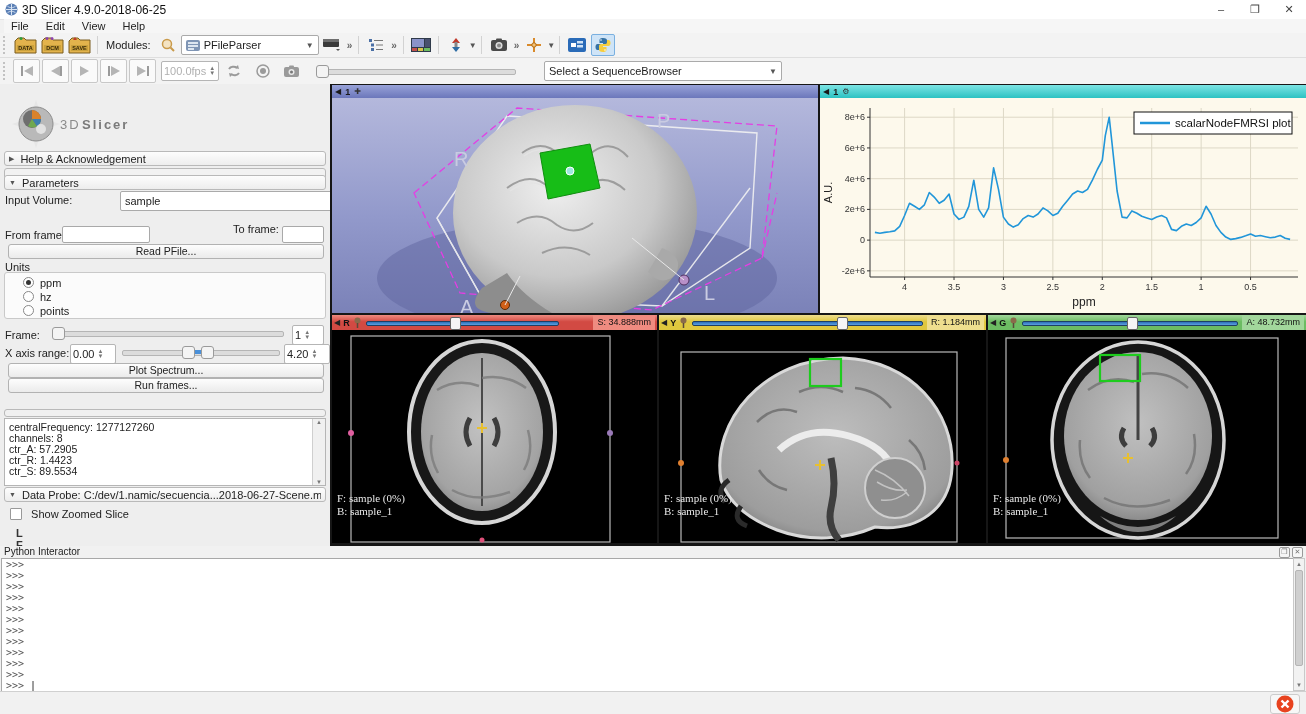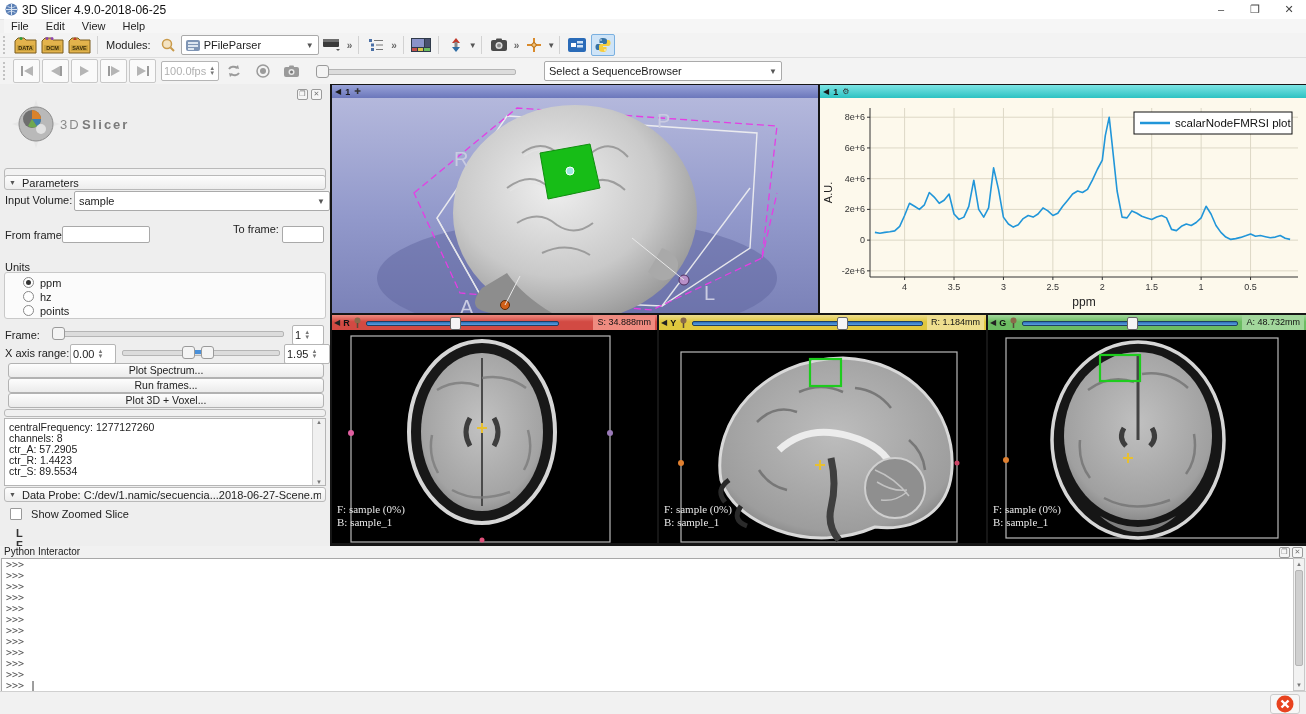--- a/index.html
+++ b/index.html
@@ -17,21 +17,21 @@
   .tsep{width:1px;height:18px;background:#d2d2d2;margin:0 4px;}
   .grip{width:4px;height:18px;border-left:2px dotted #c2c2c2;margin:0 3px;}
   .tbtn{height:20px;min-width:22px;border:1px solid transparent;border-radius:2px;display:flex;align-items:center;justify-content:center;margin:0 1px;}
   .combo{height:18px;background:#fff;border:1px solid #aaa;border-radius:2px;display:flex;align-items:center;padding:0 4px;position:relative;}
   .combo .arrow{margin-left:auto;color:#555;font-size:8px;}
   .chev{color:#666;font-size:10px;font-weight:bold;margin:0 2px;}
   .spin{height:18px;background:#fff;border:1px solid #b5b5b5;border-radius:2px;display:flex;align-items:center;padding:0 2px;}
   .spin .arrows{margin-left:3px;display:flex;flex-direction:column;font-size:6px;color:#777;line-height:5px;}
   .playbtn{width:25px;height:22px;border:1px solid #c8c8c8;border-radius:2px;background:#fafafa;display:flex;align-items:center;justify-content:center;margin:0 1px;}
   
-  #modpanel{left:0;top:84px;width:330px;height:462px;background:#eeeeee;border-right:7px solid #4d7c0f;}
+  #modpanel{left:0;top:84px;width:330px;height:462px;background:#eeeeee;border-right:7px solid #4d7c0f;padding-left:46px;}
   .paneltopicons{position:absolute;right:8px;top:5px;display:flex;gap:3px;}
   .tinybox{width:9px;height:9px;border:1px solid #9a9a9a;border-radius:2px;font-size:7px;line-height:8px;text-align:center;color:#777;background:#f6f6f6;}
   .secbar{position:absolute;left:4px;width:322px;height:15px;background:linear-gradient(180deg,#fdfdfd,#ededed);
           border:1px solid #b9b9b9;border-radius:3px;display:flex;align-items:center;padding:0 4px;box-sizing:border-box;}
   .secbar .tri{font-size:7px;color:#555;margin-right:6px;}
   .btn{position:absolute;background:linear-gradient(180deg,#fdfdfd,#ebebeb);border:1px solid #b2b2b2;border-radius:3px;
        text-align:center;line-height:13px;height:13px;font-size:10.5px;color:#222;}
   .inputbox{position:absolute;height:15px;background:#fff;border:1px solid #a9a9a9;border-radius:2px;}
   .radio{width:9px;height:9px;border:1px solid #888;border-radius:50%;background:#fff;display:inline-block;vertical-align:-1px;margin-right:6px;position:relative;}
   .radio.sel::after{content:"";position:absolute;left:2px;top:2px;width:5px;height:5px;border-radius:50%;background:#333;}
@@ -42,21 +42,21 @@
   #viewsbg{left:330px;top:84px;width:976px;height:462px;background:#161616;}
   .viewheader{position:absolute;left:0;top:0;right:0;height:13px;display:flex;align-items:center;padding:0 3px;box-sizing:border-box;font-size:9px;color:#1a1a1a;}
   .vh-num{margin:0 4px;font-weight:bold;}
   .vh-ico{font-size:8px;color:#333;}
   .slice-bar{position:absolute;left:0;top:0;right:0;height:15px;display:flex;align-items:center;padding:0 2px;box-sizing:border-box;}
   .sv-letter{font-weight:bold;font-size:9px;padding:0 3px;color:#111;}
   .sv-slider{flex:1;position:relative;height:9px;margin:0 4px;}
   .sv-groove{position:absolute;left:0;right:0;top:3px;height:3px;background:linear-gradient(180deg,#2d6fb8,#5ba0e0);border:1px solid #1c3f66;border-radius:2px;}
   .sv-handle{position:absolute;top:-1px;width:9px;height:11px;background:#f5f5f5;border:1px solid #666;border-radius:2px;}
   .sv-value{font-size:9px;color:#111;padding:0 4px;height:15px;line-height:15px;white-space:nowrap;}
-  .fb-text{position:absolute;left:5px;bottom:14px;color:#e8e8e8;font-family:"Liberation Serif",serif;font-size:11px;line-height:13px;}
+  .fb-text{position:absolute;left:5px;bottom:25px;color:#e8e8e8;font-family:"Liberation Serif",serif;font-size:11px;line-height:13px;}
   
   #pyheader{left:0;top:546px;width:1306px;height:12px;background:#f1f1f1;}
   #pyconsole{left:1px;top:558px;width:1292px;height:133px;background:#fff;border:1px solid #a8a8a8;overflow:hidden;}
   .py-line{font-family:"DejaVu Sans Mono",monospace;font-size:10px;color:#555;height:11px;line-height:11px;padding-left:4px;}
   #pyscroll{left:1293px;top:558px;width:12px;height:133px;background:#f2f2f2;border:1px solid #c9c9c9;box-sizing:border-box;}
   #statusbar{left:0;top:691px;width:1306px;height:23px;background:#f1f1f1;border-top:1px solid #d0d0d0;}
   #errbtn{position:absolute;right:6px;top:694px;width:28px;height:18px;border:1px solid #ccc;border-radius:3px;background:#f7f7f7;display:flex;align-items:center;justify-content:center;}
   svg{display:block;}
   text{font-family:"Liberation Sans",sans-serif;}
 </style>
@@ -287,34 +287,39 @@
       <circle cx="28" cy="26" r="17" fill="none" stroke="#8d8d8d"></circle>
       <circle cx="24" cy="21" r="9" fill="#6e6e6e"></circle>
       <path d="M24 12a9 9 0 019 9l-9 0z" fill="#d9822b"></path>
       <path d="M24 21l9 0a9 9 0 01-4 7.5z" fill="#3f7fae"></path>
       <path d="M24 21l5 7.5a9 9 0 01-9-0.5z" fill="#70a84f"></path>
       <circle cx="33" cy="31" r="5" fill="#e8e8e8" opacity="0.85"></circle>
       <text x="52" y="31" font-size="13" letter-spacing="2" fill="#8a8a8a">3D</text>
       <text x="74" y="31" font-size="13" letter-spacing="2" font-weight="bold" fill="#7a7a7a">Slicer</text>
     </svg>
 
+    <div class="secbar" style="top:67px">
+      <span class="tri">▶</span>
+      <span>Help &amp; Acknowledgement</span>
+    </div>
     <div class="secbar" style="top:84px;height:11px;background:#f2f2f2"></div>
     <div class="secbar" style="top:91px">
       <span class="tri">▼</span>
       <span>Parameters</span>
     </div>
     <span class="abs" style="left:5px;top:110px">Input Volume:</span>
     <div class="combo abs" style="left:74px;top:107px;width:246px">
       <span>sample</span>
       <span class="arrow">▼</span>
     </div>
     <span class="abs" style="left:5px;top:145px">From frame:</span>
     <div class="inputbox" style="left:62px;top:142px;width:86px"></div>
     <span class="abs" style="left:233px;top:139px">To frame:</span>
     <div class="inputbox" style="left:282px;top:142px;width:40px"></div>
+    <div class="btn" style="left:8px;top:160px;width:314px">Read PFile...</div>
     <span class="abs" style="left:5px;top:177px">Units</span>
     <div class="abs" style="left:4px;top:188px;width:320px;height:45px;background:#fbfbfb;border:1px solid #c9c9c9;border-radius:3px">
       <div style="padding:4px 0 0 18px"><span class="radio sel"></span><span>ppm</span></div>
       <div style="padding:2px 0 0 18px"><span class="radio"></span><span>hz</span></div>
       <div style="padding:2px 0 0 18px"><span class="radio"></span><span>points</span></div>
     </div>
     <span class="abs" style="left:5px;top:245px">Frame:</span>
     <div class="abs" style="left:52px;top:243px;width:232px;height:12px">
       <div class="hslider" style="left:0;right:0;top:4px"></div>
       <div class="hhandle" style="left:0;top:0"></div>
@@ -334,29 +339,28 @@
           <span>▼</span>
         </span>
     </div>
     <div class="abs" style="left:122px;top:262px;width:158px;height:12px">
       <div class="hslider" style="left:0;right:0;top:4px"></div>
       <div class="abs" style="left:40%;top:4px;width:12%;height:4px;background:#4a90d9;border-radius:2px"></div>
       <div class="hhandle" style="left:38%;top:0"></div>
       <div class="hhandle" style="left:50%;top:0"></div>
     </div>
     <div class="spin abs" style="left:286px;top:260px;width:40px;left:284px">
-      <span>1.95</span>
+      <span>4.20</span>
       <span class="arrows">
           <span>▲</span>
           <span>▼</span>
         </span>
     </div>
     <div class="btn" style="left:8px;top:294px;width:314px">Run frames...</div>
     <div class="btn" style="left:8px;top:279px;width:314px">Plot Spectrum...</div>
-    <div class="btn" style="left:8px;top:309px;width:314px">Plot 3D + Voxel...</div>
     <div class="secbar" style="top:325px;height:8px;background:#f0f0f0"></div>
     <div class="abs" style="left:4px;top:334px;width:320px;height:66px;background:#fff;border:1px solid #b5b5b5">
       <div id="info-lines" style="padding:3px 4px;font-size:10.5px;line-height:11px;color:#222">
           <div>centralFrequency: 1277127260</div>
           <div>channels: 8</div>
           <div>ctr_A: 57.2905</div>
           <div>ctr_R: 1.4423</div>
           <div>ctr_S: 89.5534</div>
         </div>
       <div class="abs" style="right:0;top:0;width:12px;height:100%;background:#f0f0f0;border-left:1px solid #cfcfcf">

